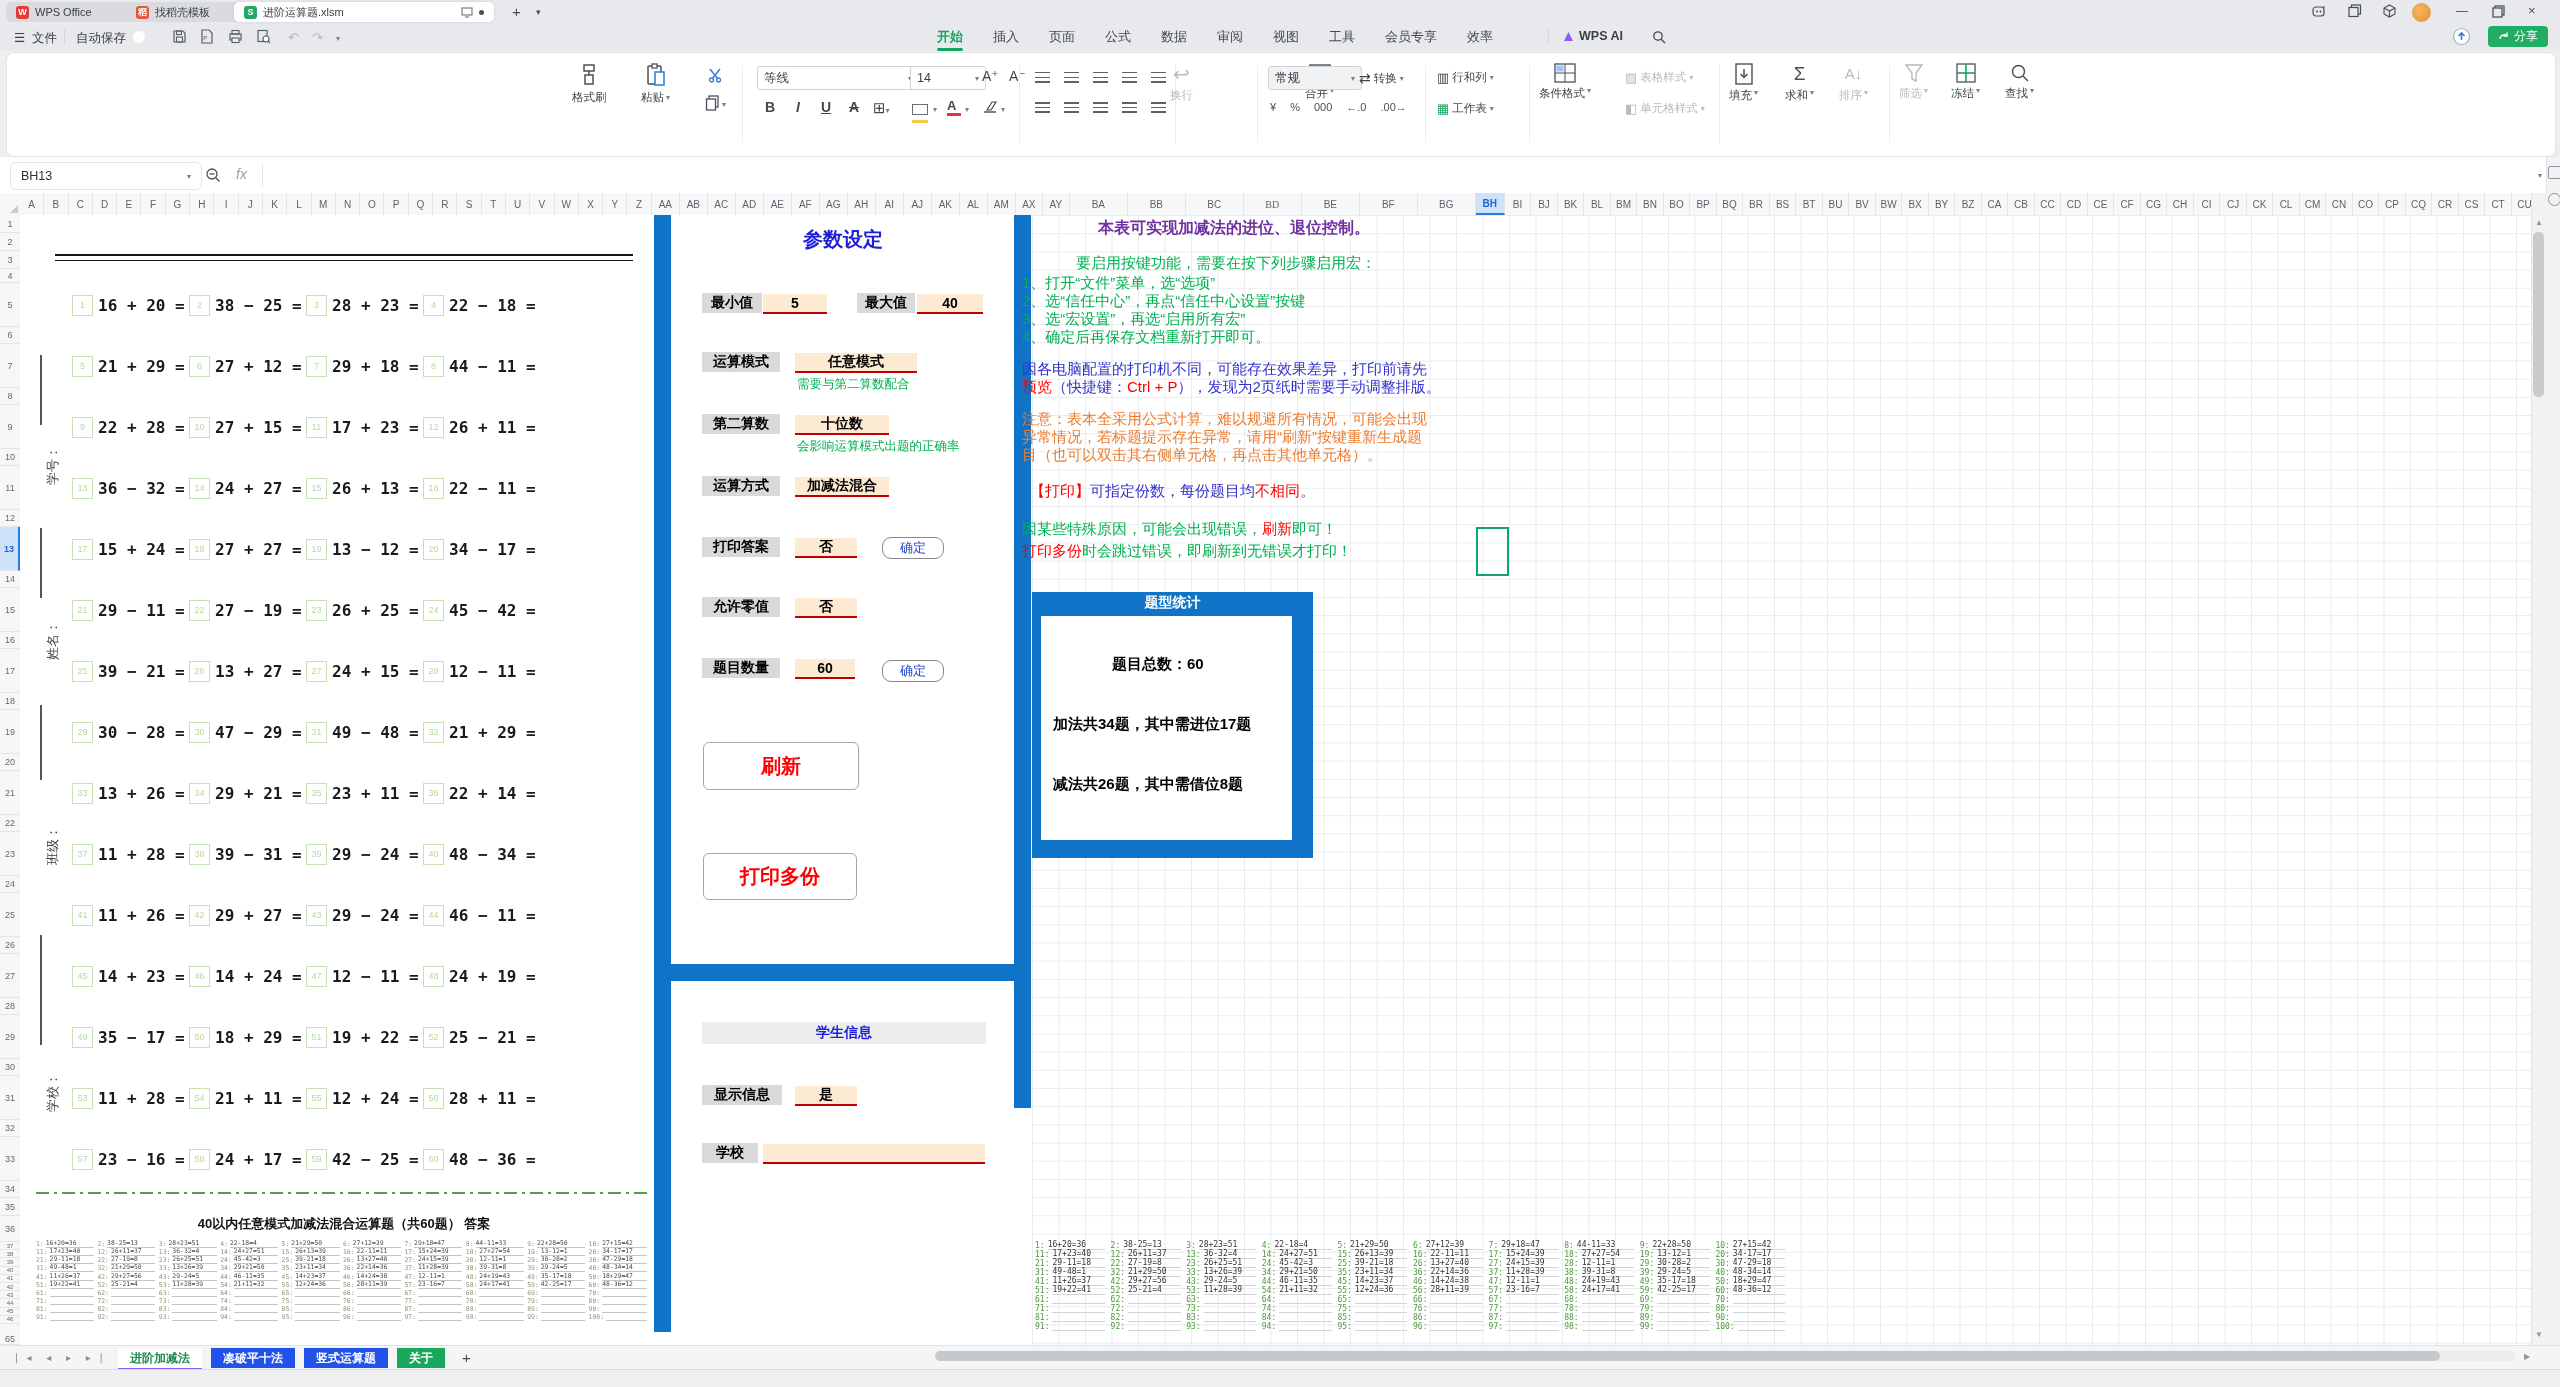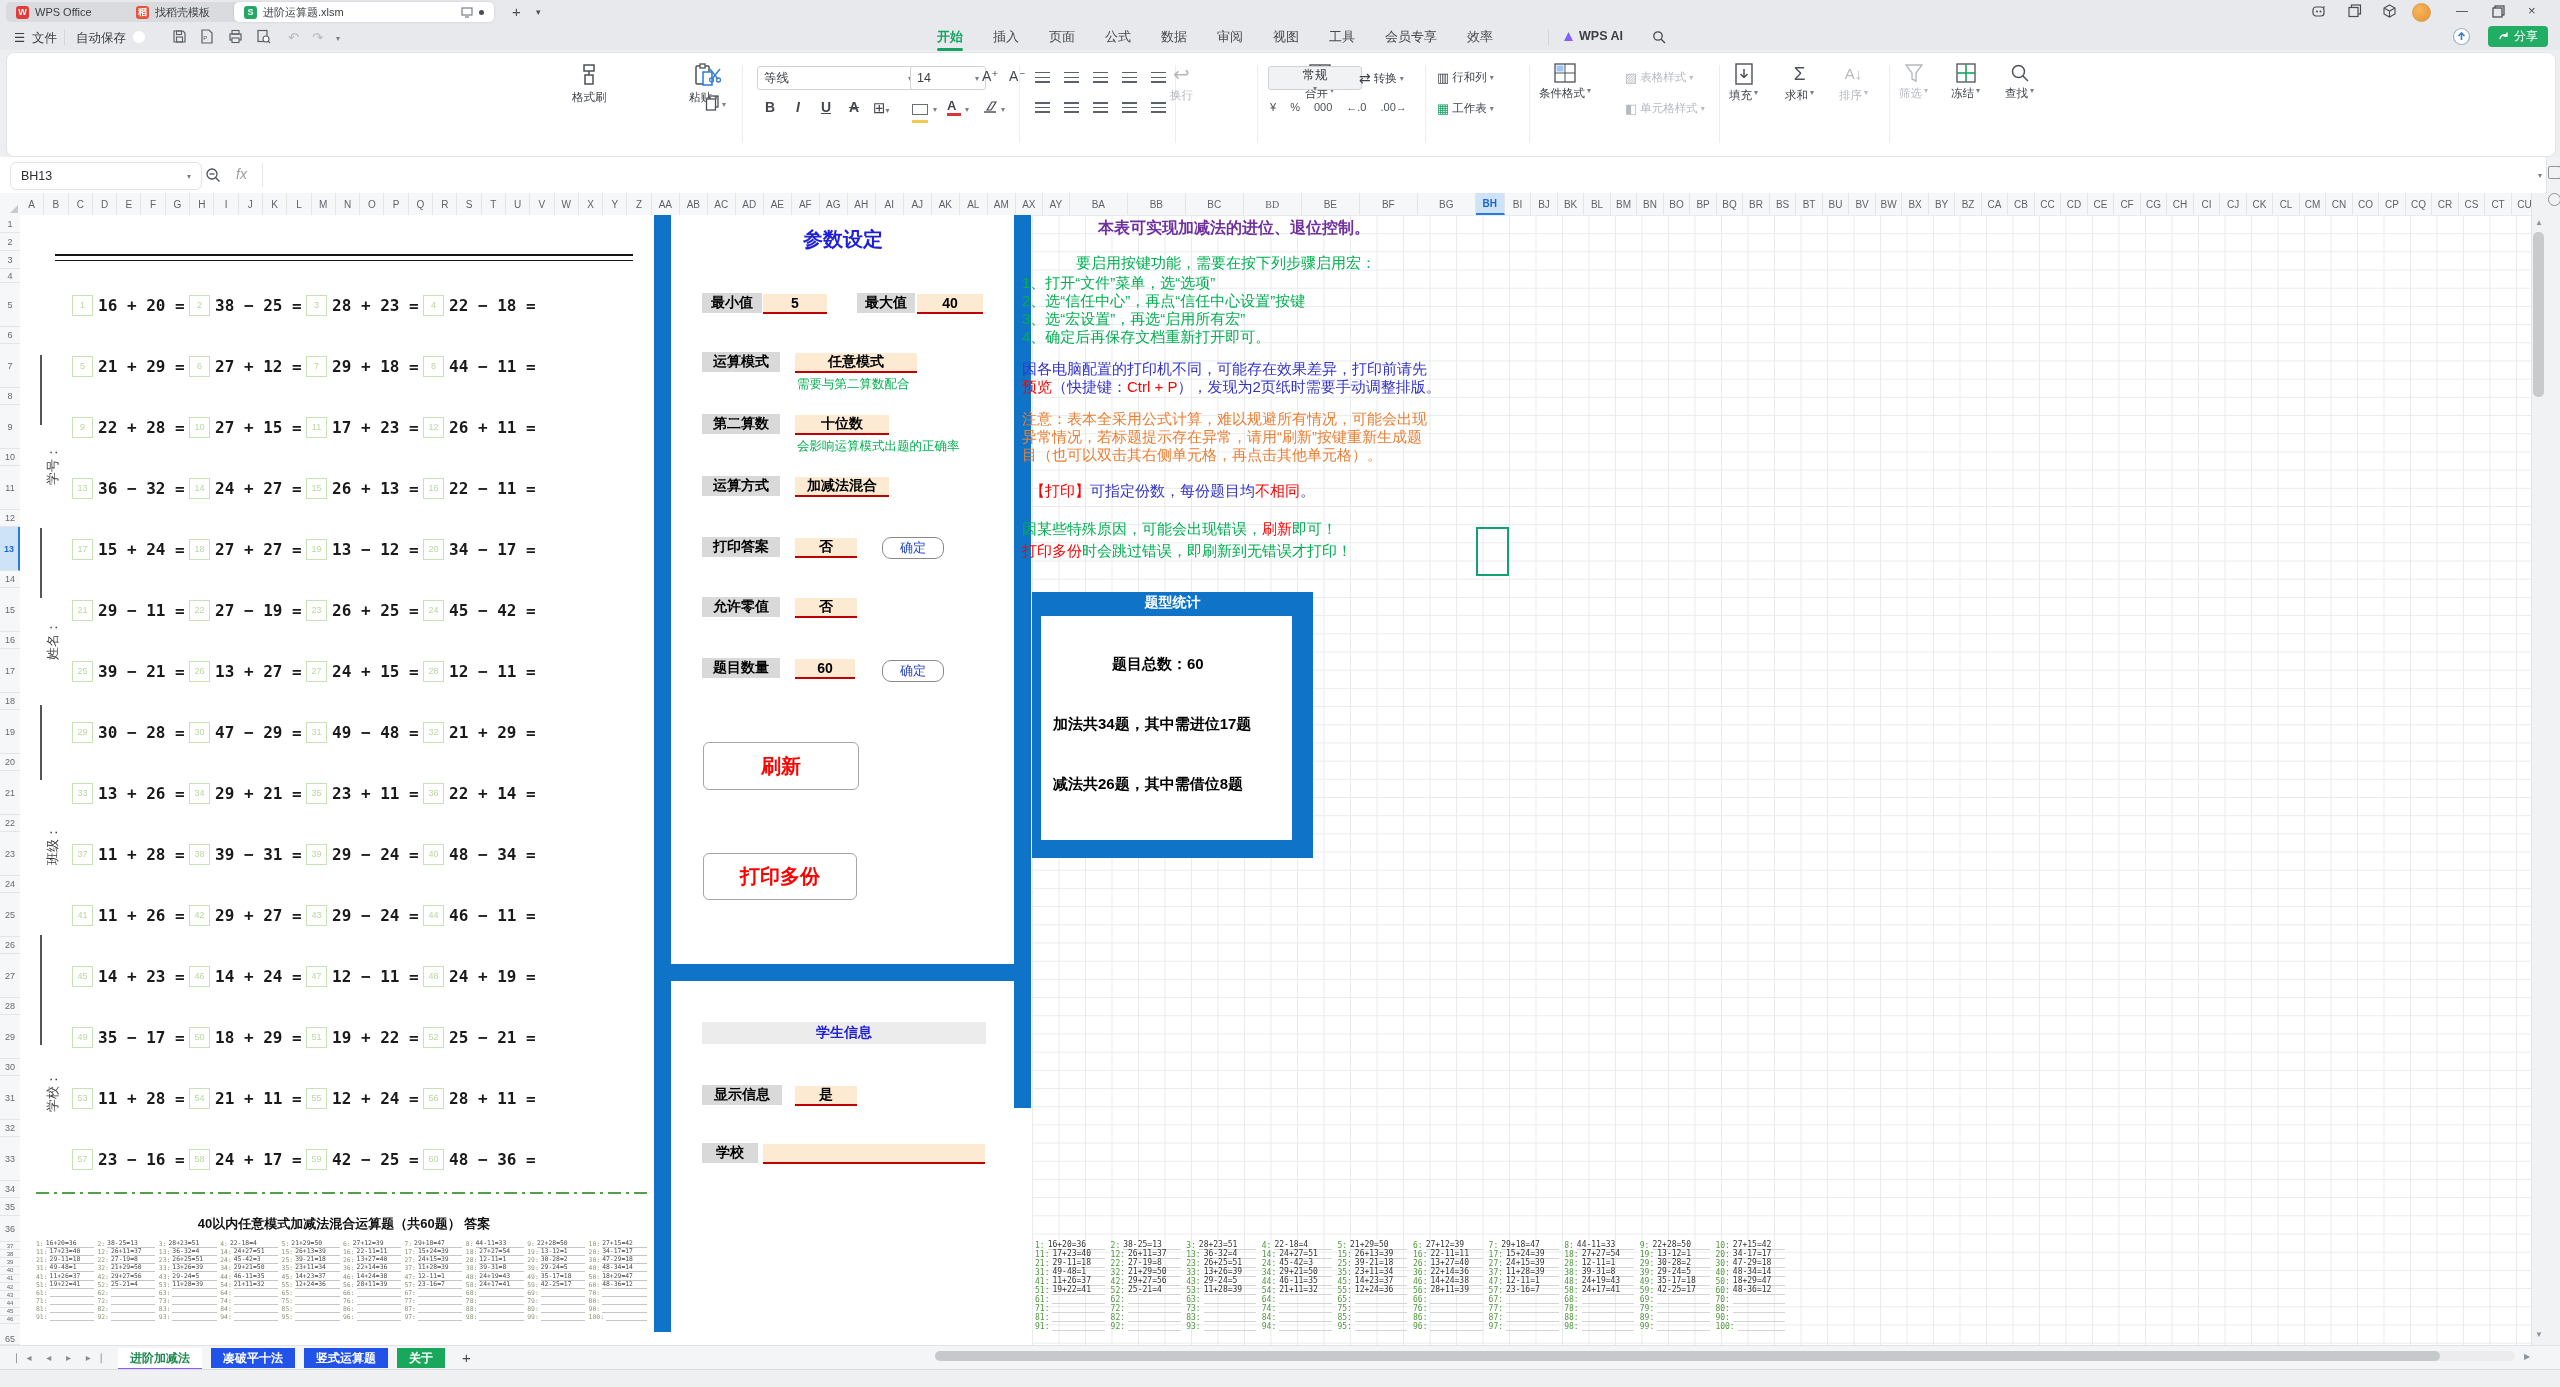--- a/index.html
+++ b/index.html
@@ -30,21 +30,21 @@
   
   #ribbon{left:6px;top:52px;width:2548px;height:103px;background:#fff;border:1px solid #e2e4e7;border-radius:8px;}
   .rb-divider{position:absolute;top:12px;width:1px;height:78px;background:#eceef0;}
   .gbtn{position:absolute;display:flex;flex-direction:column;align-items:center;gap:3px;font-size:11.5px;color:#3f434a;}
   .gbtn .ic{font-size:20px;line-height:22px;color:#4c5158;}
   .sm{position:absolute;font-size:11.5px;color:#3f434a;display:flex;align-items:center;gap:3px;}
   .dis,.dis *{color:#b6babf !important;}
   .caret{font-size:8px;color:#7a7f86;}
   .combo{position:absolute;height:22px;border:1px solid #d0d3d6;border-radius:3px;background:#fff;
          display:flex;align-items:center;justify-content:space-between;padding:0 6px;font-size:12.5px;color:#3a3d42;}
-  .combo.gray{background:#f1f2f4;flex-direction:column;}
+  .combo.gray{background:#f1f2f4;}
   .al{width:15px;height:11px;background:repeating-linear-gradient(#5c6269 0 1.5px,transparent 1.5px 4.6px);}
   .albtn{position:absolute;width:22px;height:16px;display:flex;align-items:center;justify-content:center;}
   .fmt-ltr{font-size:14px;font-weight:bold;color:#44484e;width:22px;text-align:center;}
   
   #formulabar{left:0;top:157px;width:2560px;height:36px;background:#fff;border-bottom:1px solid #e0e2e4;}
   #namebox{left:10px;top:5px;width:170px;height:26px;border:1px solid #e2e4e6;border-radius:6px;background:#fff;
            display:flex;align-items:center;justify-content:space-between;padding:0 10px;font-size:12.5px;color:#2b2e33;}
   
   #corner{left:0;top:193px;width:20px;height:22px;background:#f6f7f8;border-right:1px solid #dfe1e3;border-bottom:1px solid #dfe1e3;}
   #corner i{position:absolute;right:2px;bottom:2px;width:0;height:0;border-left:8px solid transparent;border-bottom:8px solid #c8cbce;}
@@ -263,21 +263,21 @@
 <div id="ribbon" class="abs">
 
   <div class="gbtn" style="left:565px;top:10px;">
     <span class="ic">
       <svg width="22" height="24" viewBox="0 0 22 24">
           <path d="M6 2 h10 v6 H6 Z M11 8 v4 M7 12 h8 v9 h-8 Z" fill="none" stroke="#4c5158" stroke-width="1.5"></path>
         </svg>
     </span>
     <span>格式刷</span>
   </div>
-  <div class="gbtn" style="left:634px;top:10px;margin-left:48px;">
+  <div class="gbtn" style="left:634px;top:10px;">
     <span class="ic">
       <svg width="22" height="24" viewBox="0 0 22 24">
           <rect x="3" y="3" width="13" height="18" rx="1" fill="none" stroke="#4c5158" stroke-width="1.5"></rect>
           <rect x="7" y="1" width="5" height="4" fill="#fff" stroke="#4c5158" stroke-width="1.3"></rect>
           <rect x="10" y="9" width="9" height="13" fill="#fff" stroke="#2a7be0" stroke-width="1.5"></rect>
         </svg>
     </span>
     <span style="display:flex;gap:2px;align-items:center;">
         <span>粘贴</span>
         <span class="caret">▾</span>

